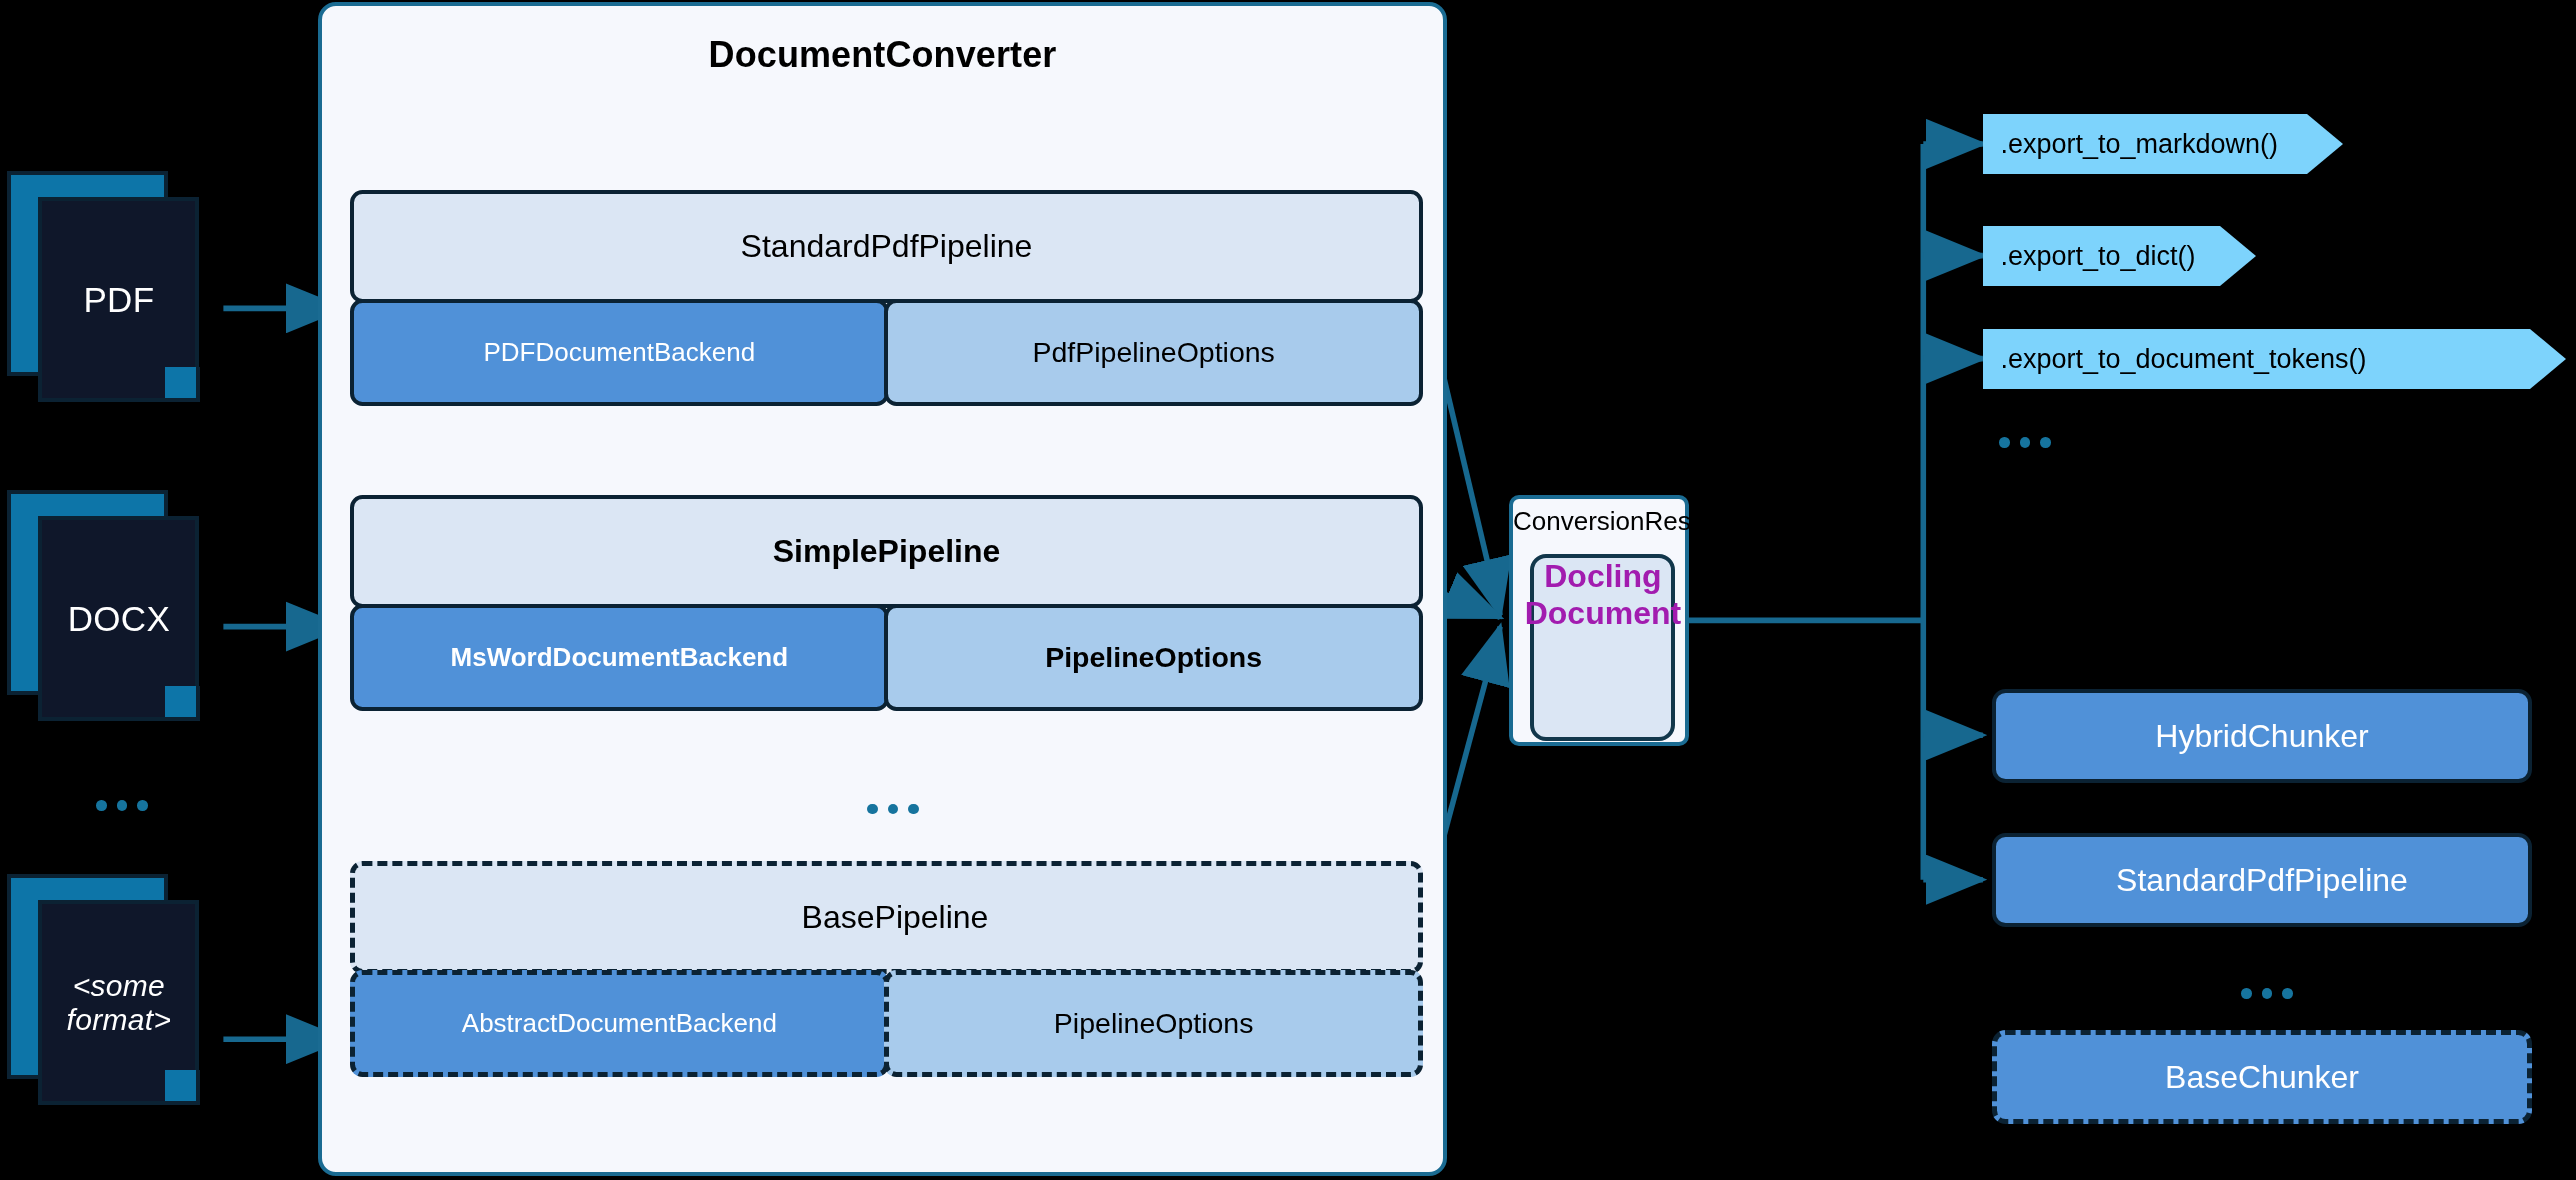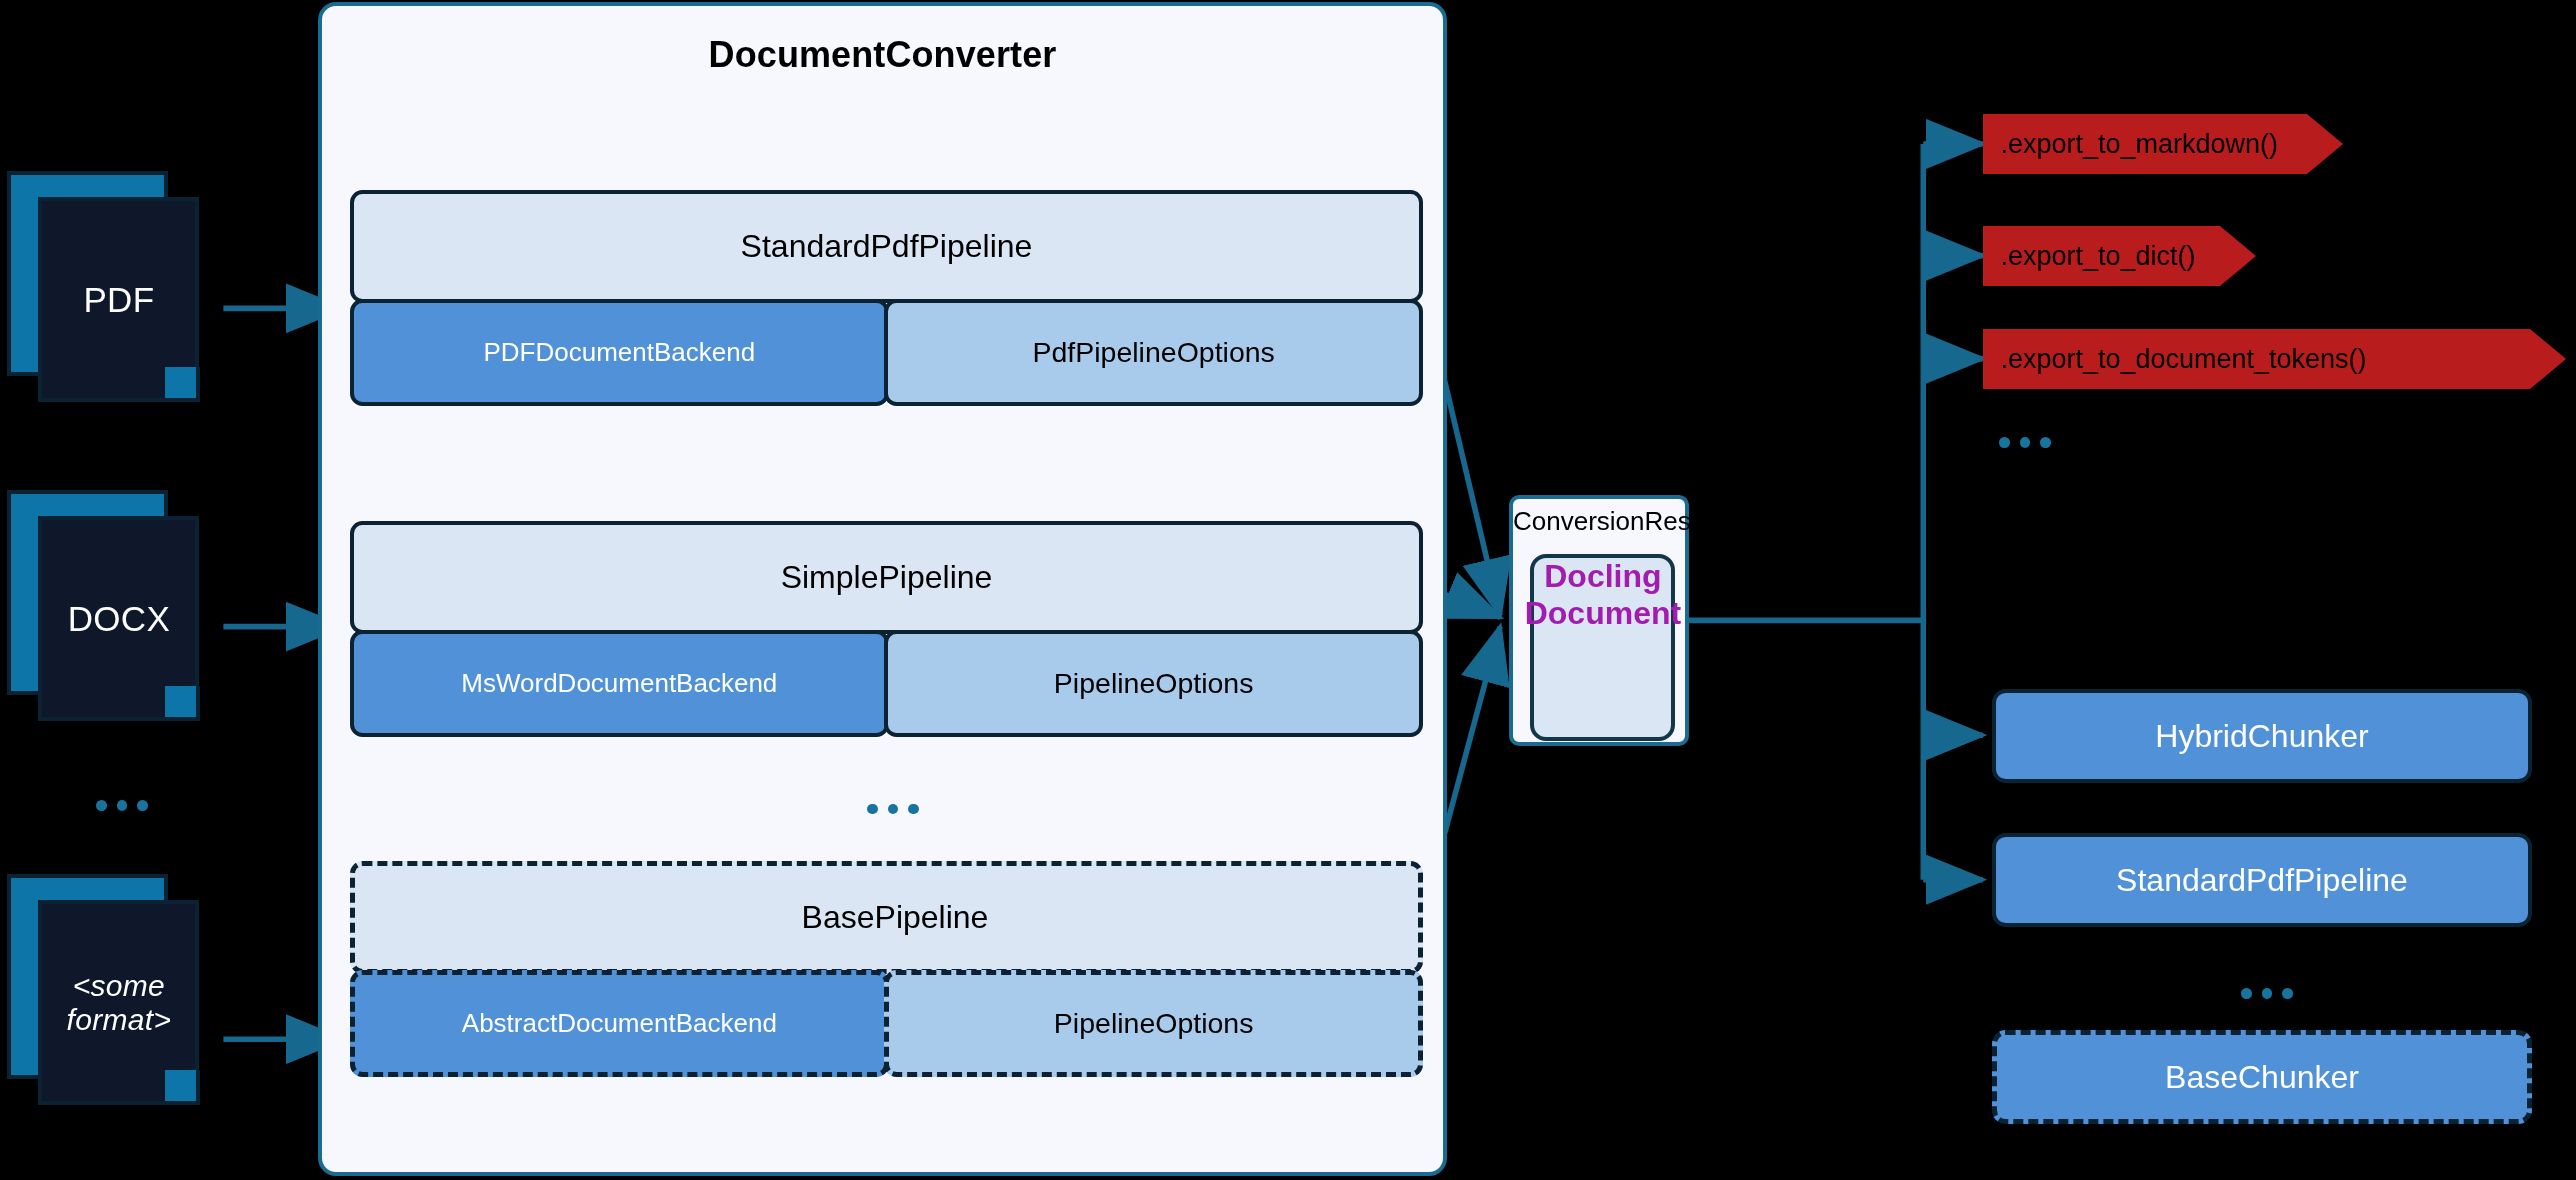--- a/index.html
+++ b/index.html
@@ -84,21 +84,21 @@
   }
   .docling{
     position:absolute;left:17.4px;top:55px;width:145px;height:187px;
     background:#dbe6f4;border:4.3px solid #12374b;border-radius:16px;box-sizing:border-box;
     display:flex;align-items:flex-start;justify-content:center;text-align:center;
     font-size:32px;font-weight:bold;color:#a21caf;line-height:1.15;
   }
 
   
   .chev{
-    position:absolute;height:60px;background:#b91c1c;
+    position:absolute;height:60px;background:#7dd3fc;
     display:flex;align-items:center;
     padding-left:17.4px;box-sizing:border-box;
     color:#000;font-size:27px;white-space:nowrap;
   }
 
   
   .chunker{
     position:absolute;left:1992px;width:540px;height:94px;
     background:#5091d8;border:4.3px solid #0b2233;border-radius:13.6px;box-sizing:border-box;
     display:flex;align-items:center;justify-content:center;
@@ -181,21 +181,21 @@
     <div class="converter-title">DocumentConverter</div>
 
     <div class="pgroup" style="top:184px;">
       <div class="ptitle">StandardPdfPipeline</div>
       <div class="prow">
         <div class="pcell backend">PDFDocumentBackend</div>
         <div class="pcell options">PdfPipelineOptions</div>
       </div>
     </div>
 
-    <div class="pgroup" style="top:515px;">
+    <div class="pgroup" style="top:489px;font-weight:bold;">
       <div class="ptitle">SimplePipeline</div>
       <div class="prow">
         <div class="pcell backend">MsWordDocumentBackend</div>
         <div class="pcell options">PipelineOptions</div>
       </div>
     </div>
 
     <div class="dots" style="left:545px;top:798px;">
       <i></i>
       <i></i>

